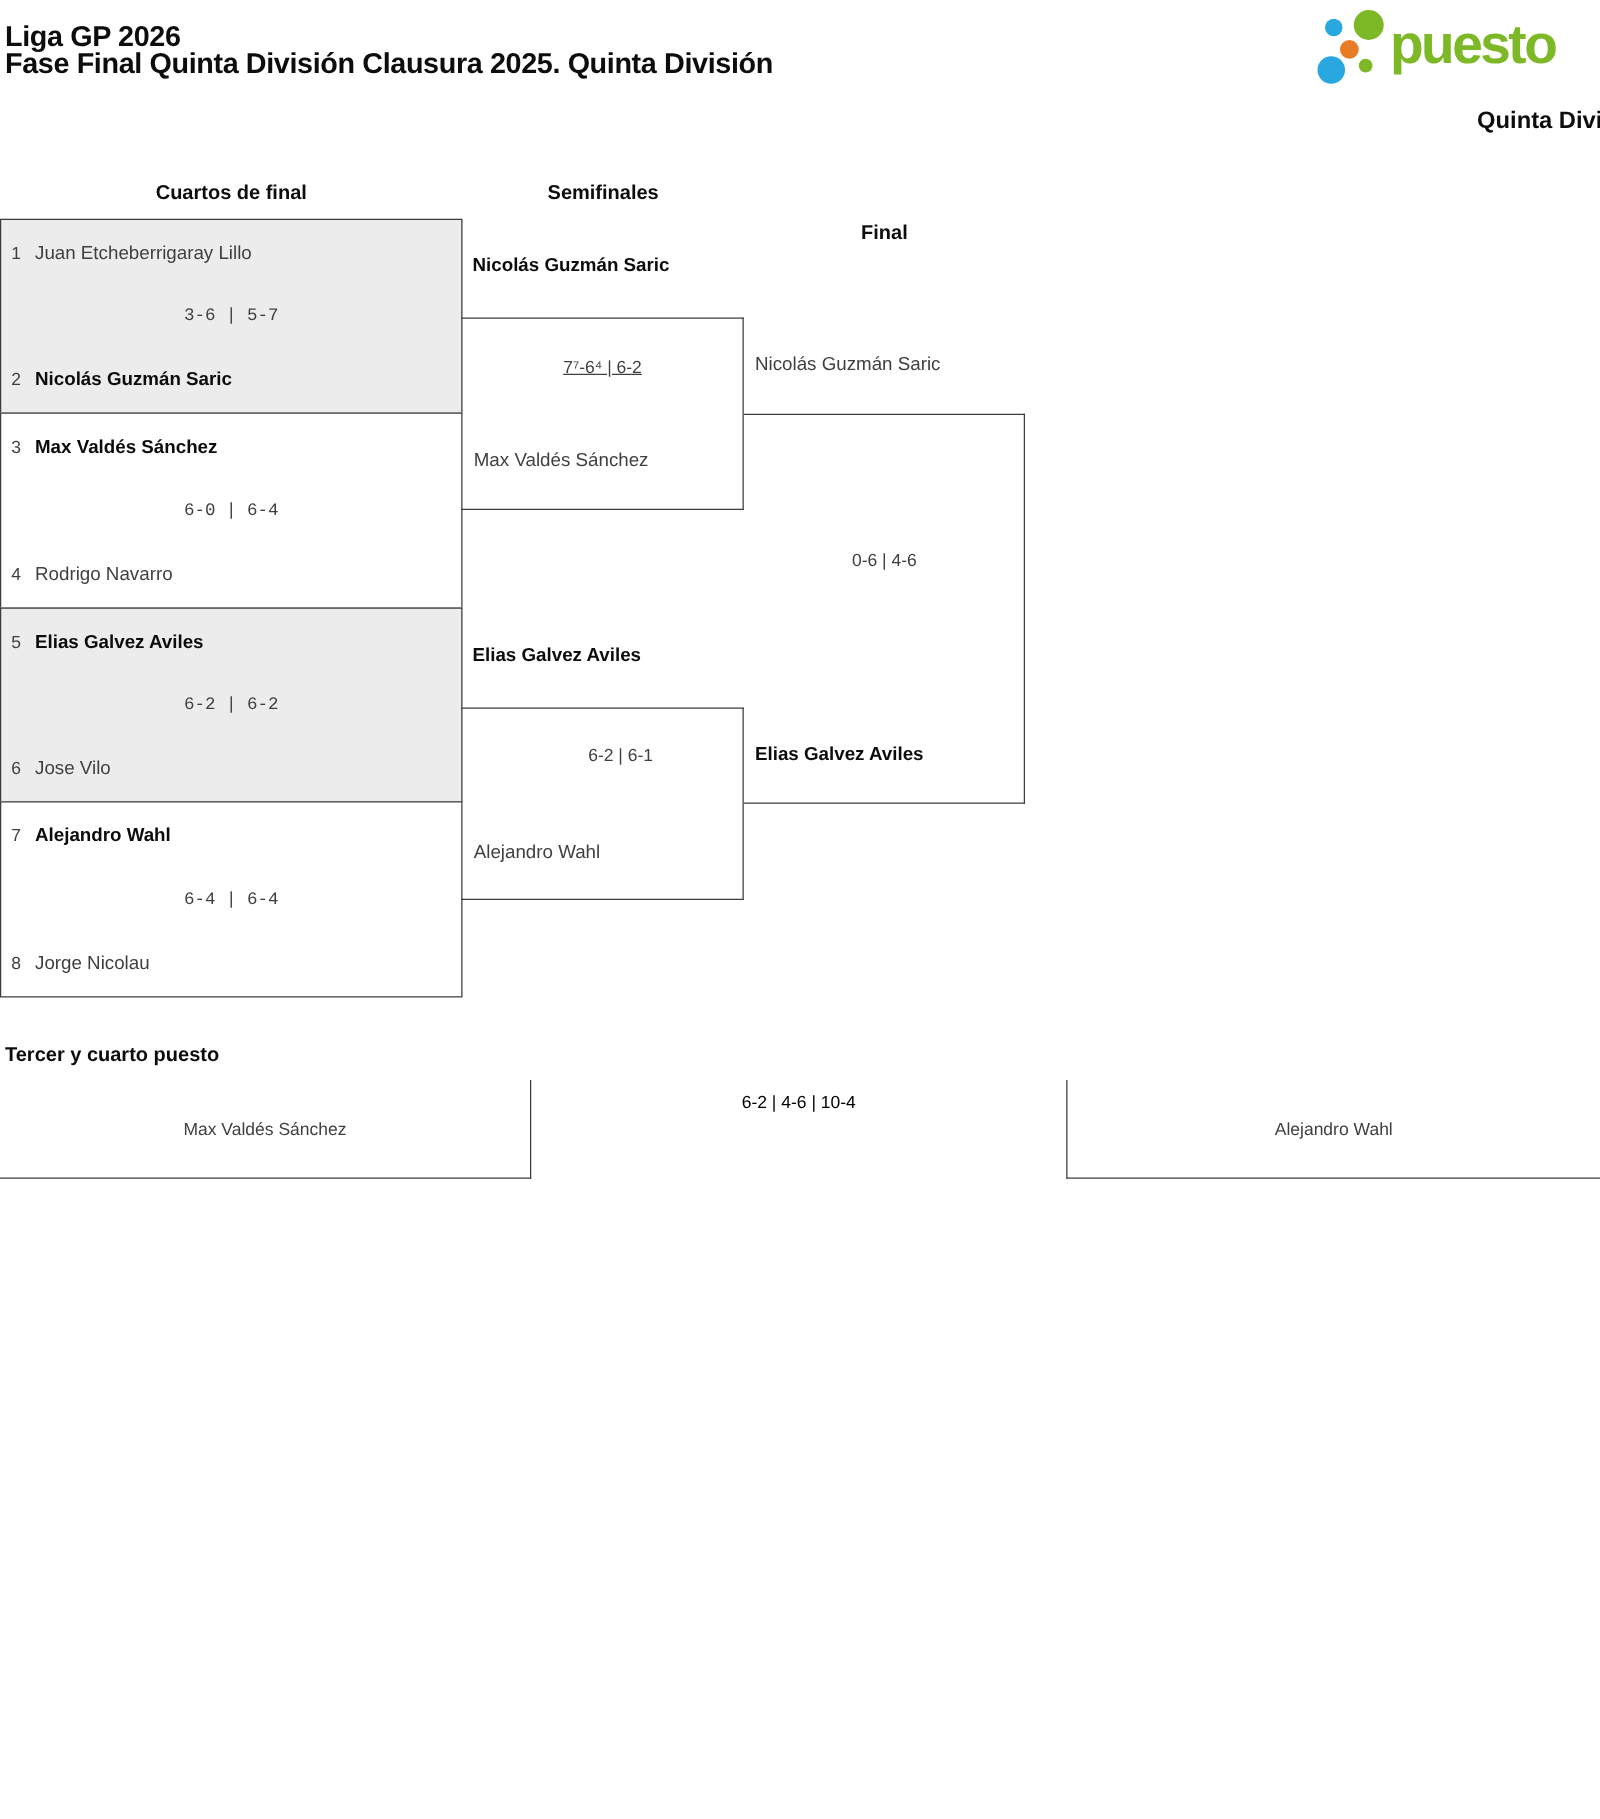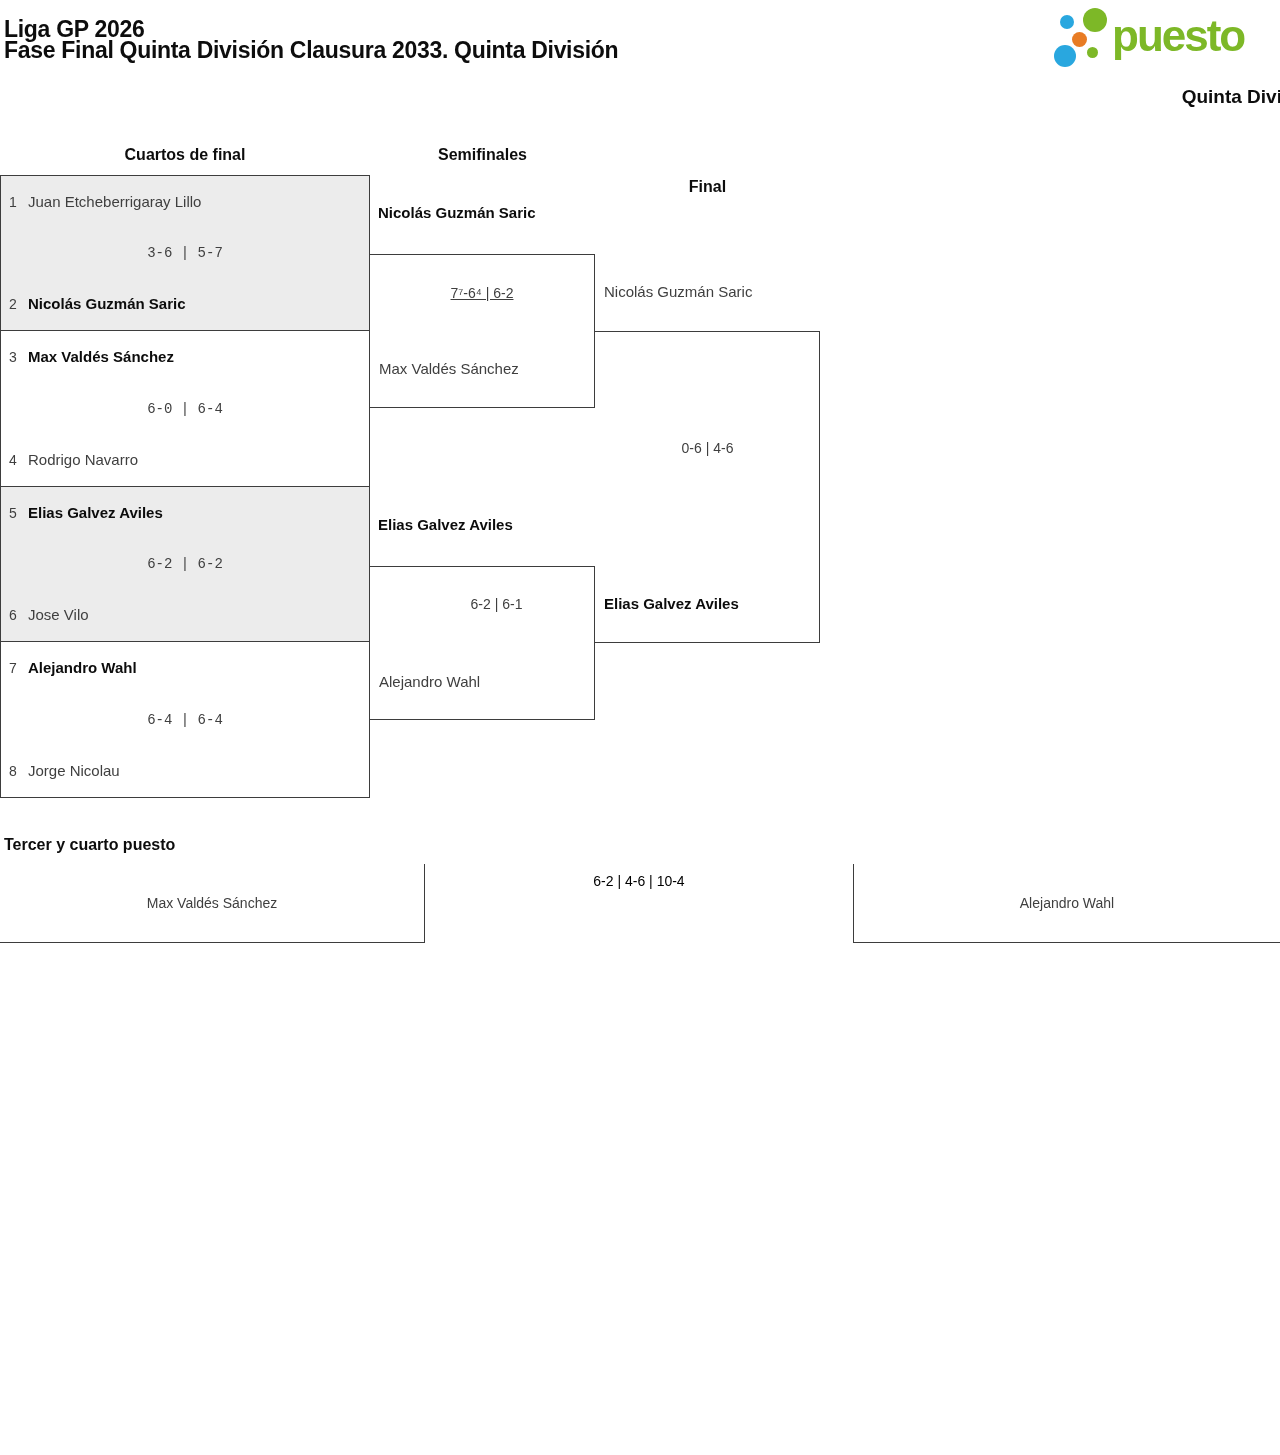--- a/index.html
+++ b/index.html
@@ -74,21 +74,21 @@
   .tp-left  { left:0;     width:425px; border-right:1px solid #3d3d3d; border-bottom:1px solid #3d3d3d; }
   .tp-right { left:853px; width:427px; border-left:1px solid #3d3d3d;  border-bottom:1px solid #3d3d3d; }
   .tp-score { position:absolute; left:425px; top:874px; width:428px; text-align:center; font-size:14px; line-height:14px; color:#000000; }
 </style>
 </head>
 <body>
 
 <div class="page">
 
   <div class="title-line1">Liga GP 2026</div>
-  <div class="title-line2">Fase Final Quinta División Clausura 2033. Quinta División</div>
+  <div class="title-line2">Fase Final Quinta División Clausura 2025. Quinta División</div>
 
   <div class="logo">
     <span class="dot dot-blue-sm"></span>
     <span class="dot dot-green-lg"></span>
     <span class="dot dot-orange"></span>
     <span class="dot dot-blue-lg"></span>
     <span class="dot dot-green-sm"></span>
     <span class="logo-word">puesto</span>
   </div>
 

